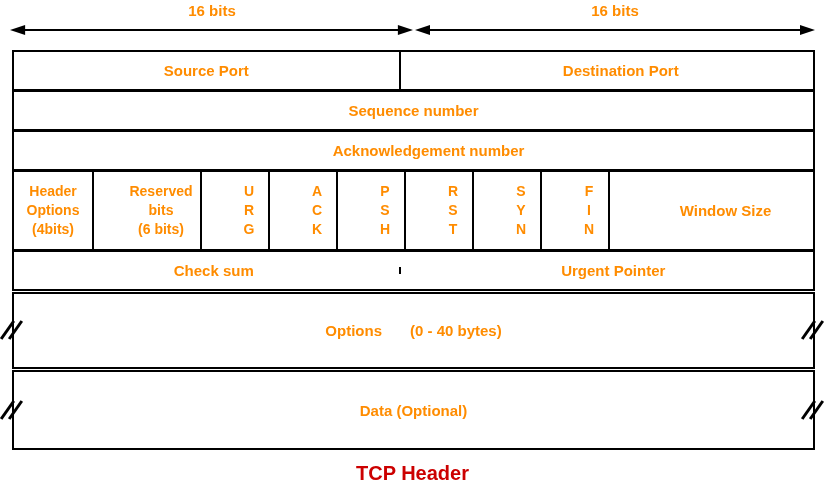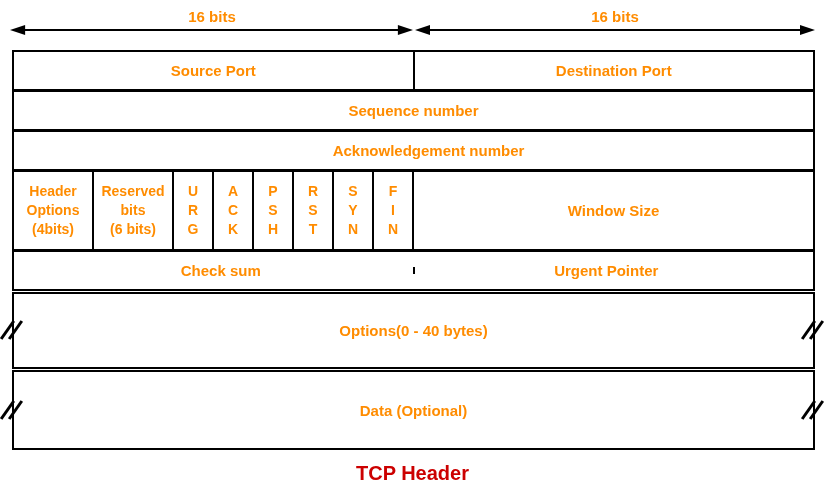--- a/index.html
+++ b/index.html
@@ -14,21 +14,21 @@
     width: 825px;
     height: 491px;
     background: var(--bg);
     font-family: "Liberation Sans", sans-serif;
     font-weight: bold;
     color: var(--field-text);
     overflow: hidden;
   }
   .bits-label {
     position: absolute;
-    top: 8px;
+    top: 2px;
     font-size: 15px;
     text-align: center;
     color: var(--field-text);
   }
   .bits-left  { left: 12px;  width: 400px; }
   .bits-right { left: 415px; width: 400px; }
   .arrow { position: absolute; top: 23px; height: 14px; }
   .arrow-left  { left: 10px;  width: 403px; }
   .arrow-right { left: 415px; width: 400px; }
 
@@ -37,20 +37,21 @@
     left: 12px;
     width: 803px;
     border: 2px solid var(--border);
     box-sizing: border-box;
     background: var(--bg);
     display: flex;
     align-items: center;
     justify-content: center;
     text-align: center;
     font-size: 15px;
+    gap: 28px;
   }
   .row1 { top: 50px;  height: 41px; padding: 0; }
   .row2 { top: 90px;  height: 41px; }
   .row3 { top: 130px; height: 41px; padding-left: 30px; }
   .row4 { top: 170px; height: 81px; padding: 0; }
   .row5 { top: 250px; height: 41px; padding: 15px; }
   .row6 { top: 292px; height: 77px; flex-direction: row; line-height: 20px; }
   .row7 { top: 370px; height: 80px; }
 
   .half {

